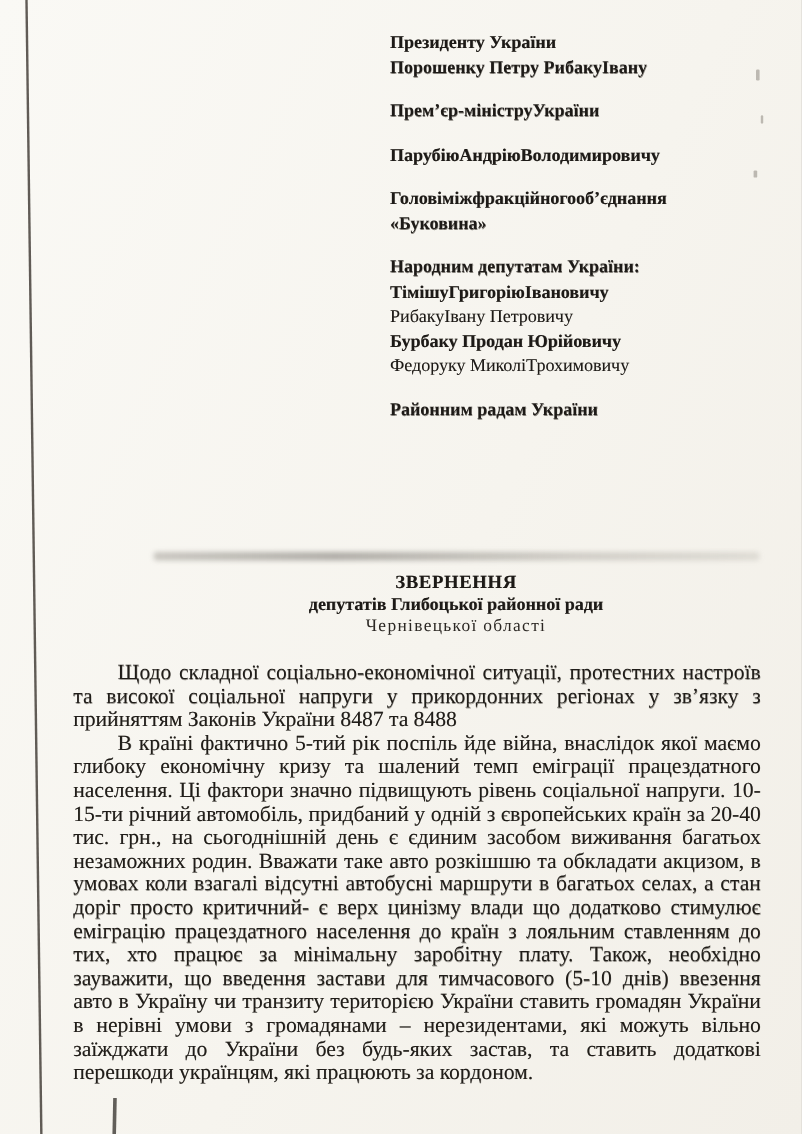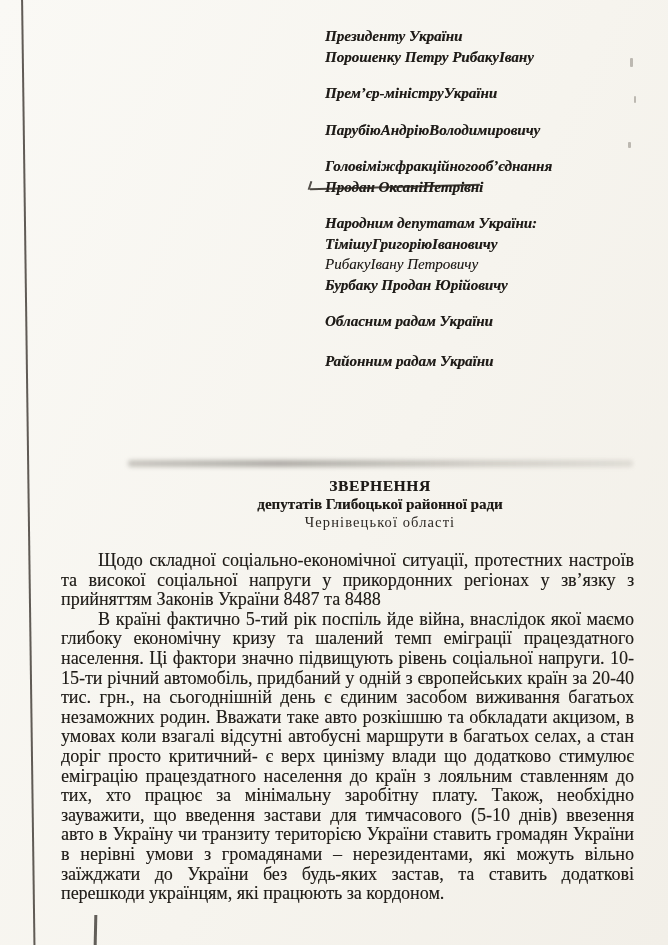--- a/index.html
+++ b/index.html
@@ -31,21 +31,20 @@
   .speck{ position:absolute; background:rgba(120,114,104,.45); border-radius:1px; }
   .sp1{ left:630px; top:58px;  width:3px; height:9px; }
   .sp2{ left:634px; top:96px;  width:2px; height:7px; }
   .sp3{ left:628px; top:142px; width:3px; height:6px; }
 
   
   .addressees{
     position:absolute; left:325px; top:26px; width:332px;
     font-size:15px; line-height:20.5px; font-weight:bold;
     text-shadow:0.3px 0.3px 0.4px rgba(40,35,28,.55);
-    font-style:italic;
   }
   .group{ margin-bottom:16px; }
   .group.gap-lg{ margin-bottom:19px; }
   .line.n{ font-weight:normal; text-shadow:0.2px 0.2px 0.3px rgba(40,35,28,.4); }
   .prodan{ position:relative; }
   .prodan::after{
     content:""; position:absolute; left:-15px; top:9px; width:170px; height:2.2px;
     background:#2a2620; transform:rotate(-1.6deg); opacity:.85;
   }
   .prodan::before{
@@ -92,33 +91,31 @@
     <div class="group">
       <div class="line">Прем’єр-мініструУкраїни</div>
     </div>
 
     <div class="group">
       <div class="line">ПарубіюАндріюВолодимировичу</div>
     </div>
 
     <div class="group">
       <div class="line">Головіміжфракційногооб’єднання</div>
-      <div class="line prodan">Продан ОксаніПетрівні</div>
+      <div class="line">«Буковина»</div>
     </div>
 
     <div class="group">
       <div class="line">Народним депутатам України:</div>
       <div class="line">ТімішуГригоріюІвановичу</div>
       <div class="line n">РибакуІвану Петровичу</div>
       <div class="line">Бурбаку Продан Юрійовичу</div>
+      <div class="line n">Федоруку МиколіТрохимовичу</div>
     </div>
 
-    <div class="group gap-lg">
-      <div class="line">Обласним радам України</div>
-    </div>
 
     <div class="group">
       <div class="line">Районним радам України</div>
     </div>
 
   </div>
 
   <div class="heading">
     <div class="title">ЗВЕРНЕННЯ</div>
     <div class="sub1">депутатів Глибоцької районної ради</div>

